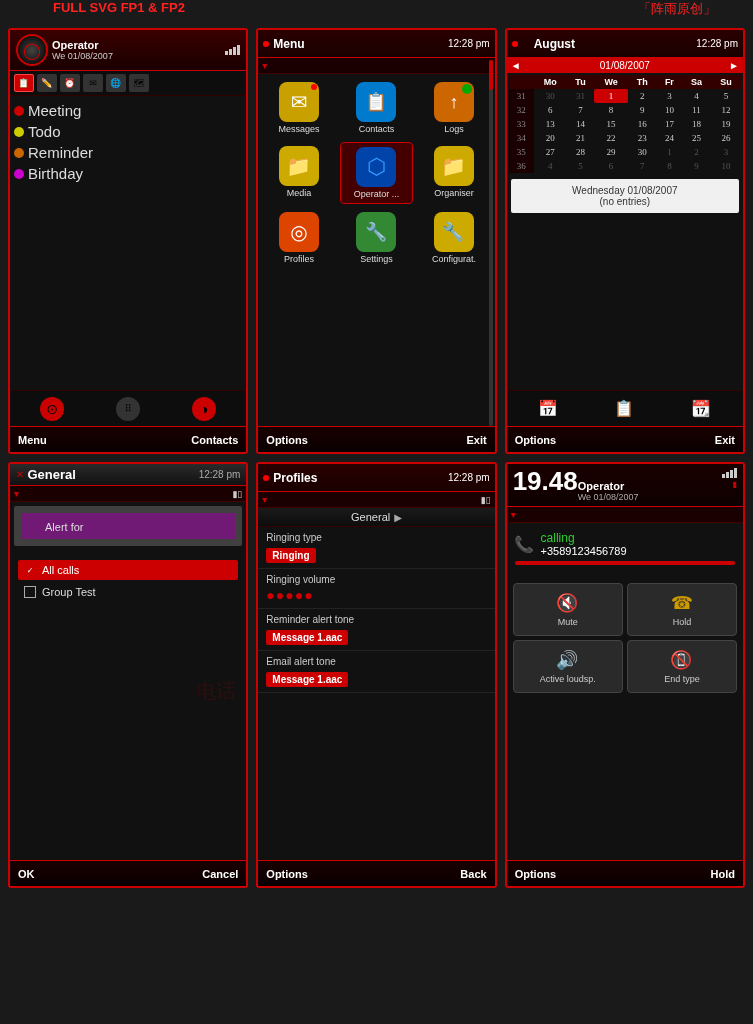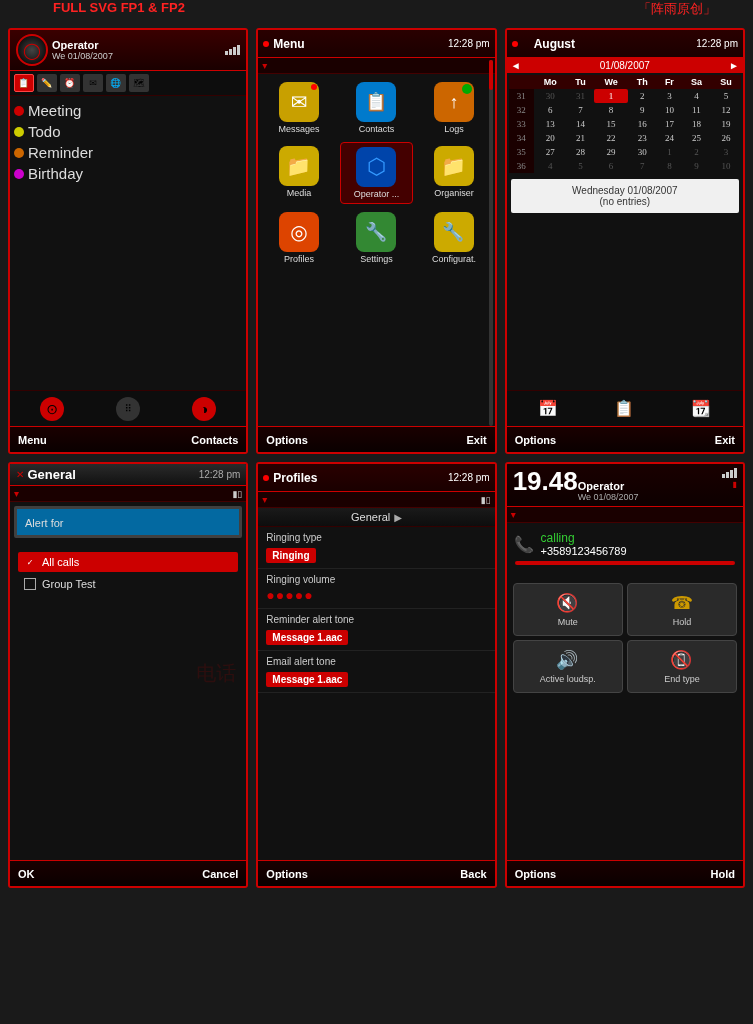--- a/index.html
+++ b/index.html
@@ -220,29 +220,29 @@
       background: linear-gradient(180deg, #2a2a2a 0%, #111 100%);
       padding: 3px 6px;
       display: flex;
       justify-content: space-between;
       align-items: center;
       border-bottom: 1px solid #cc0000;
     }
     .gen-title { color: #fff; font-size: 13px; font-weight: bold; }
     .gen-time { color: #aaa; font-size: 10px; }
     .alert-box {
-      background: #0369a1;
-      border: 3px solid #404040;
+      background: #701a75;
+      border: 7px solid #404040;
       margin: 4px;
-      padding: 4px 8px;
+      padding: 4px 24px;
       border-radius: 2px;
     }
     .alert-label { color: #ddd; font-size: 11px; }
     .gen-content { padding: 4px; flex: 1; position: relative; }
-    .watermark { position: absolute; bottom: 18px; right: 10px; color: #cc0000; font-size: 20px; opacity: 0.15; }
+    .watermark { position: absolute; bottom: 4px; right: 10px; color: #cc0000; font-size: 20px; opacity: 0.15; }
     .checkbox-list { padding: 4px; }
     .checkbox-item {
       display: flex;
       align-items: center;
       gap: 6px;
       padding: 4px 6px;
       margin: 2px 0;
       font-size: 11px;
       color: #ddd;
     }

